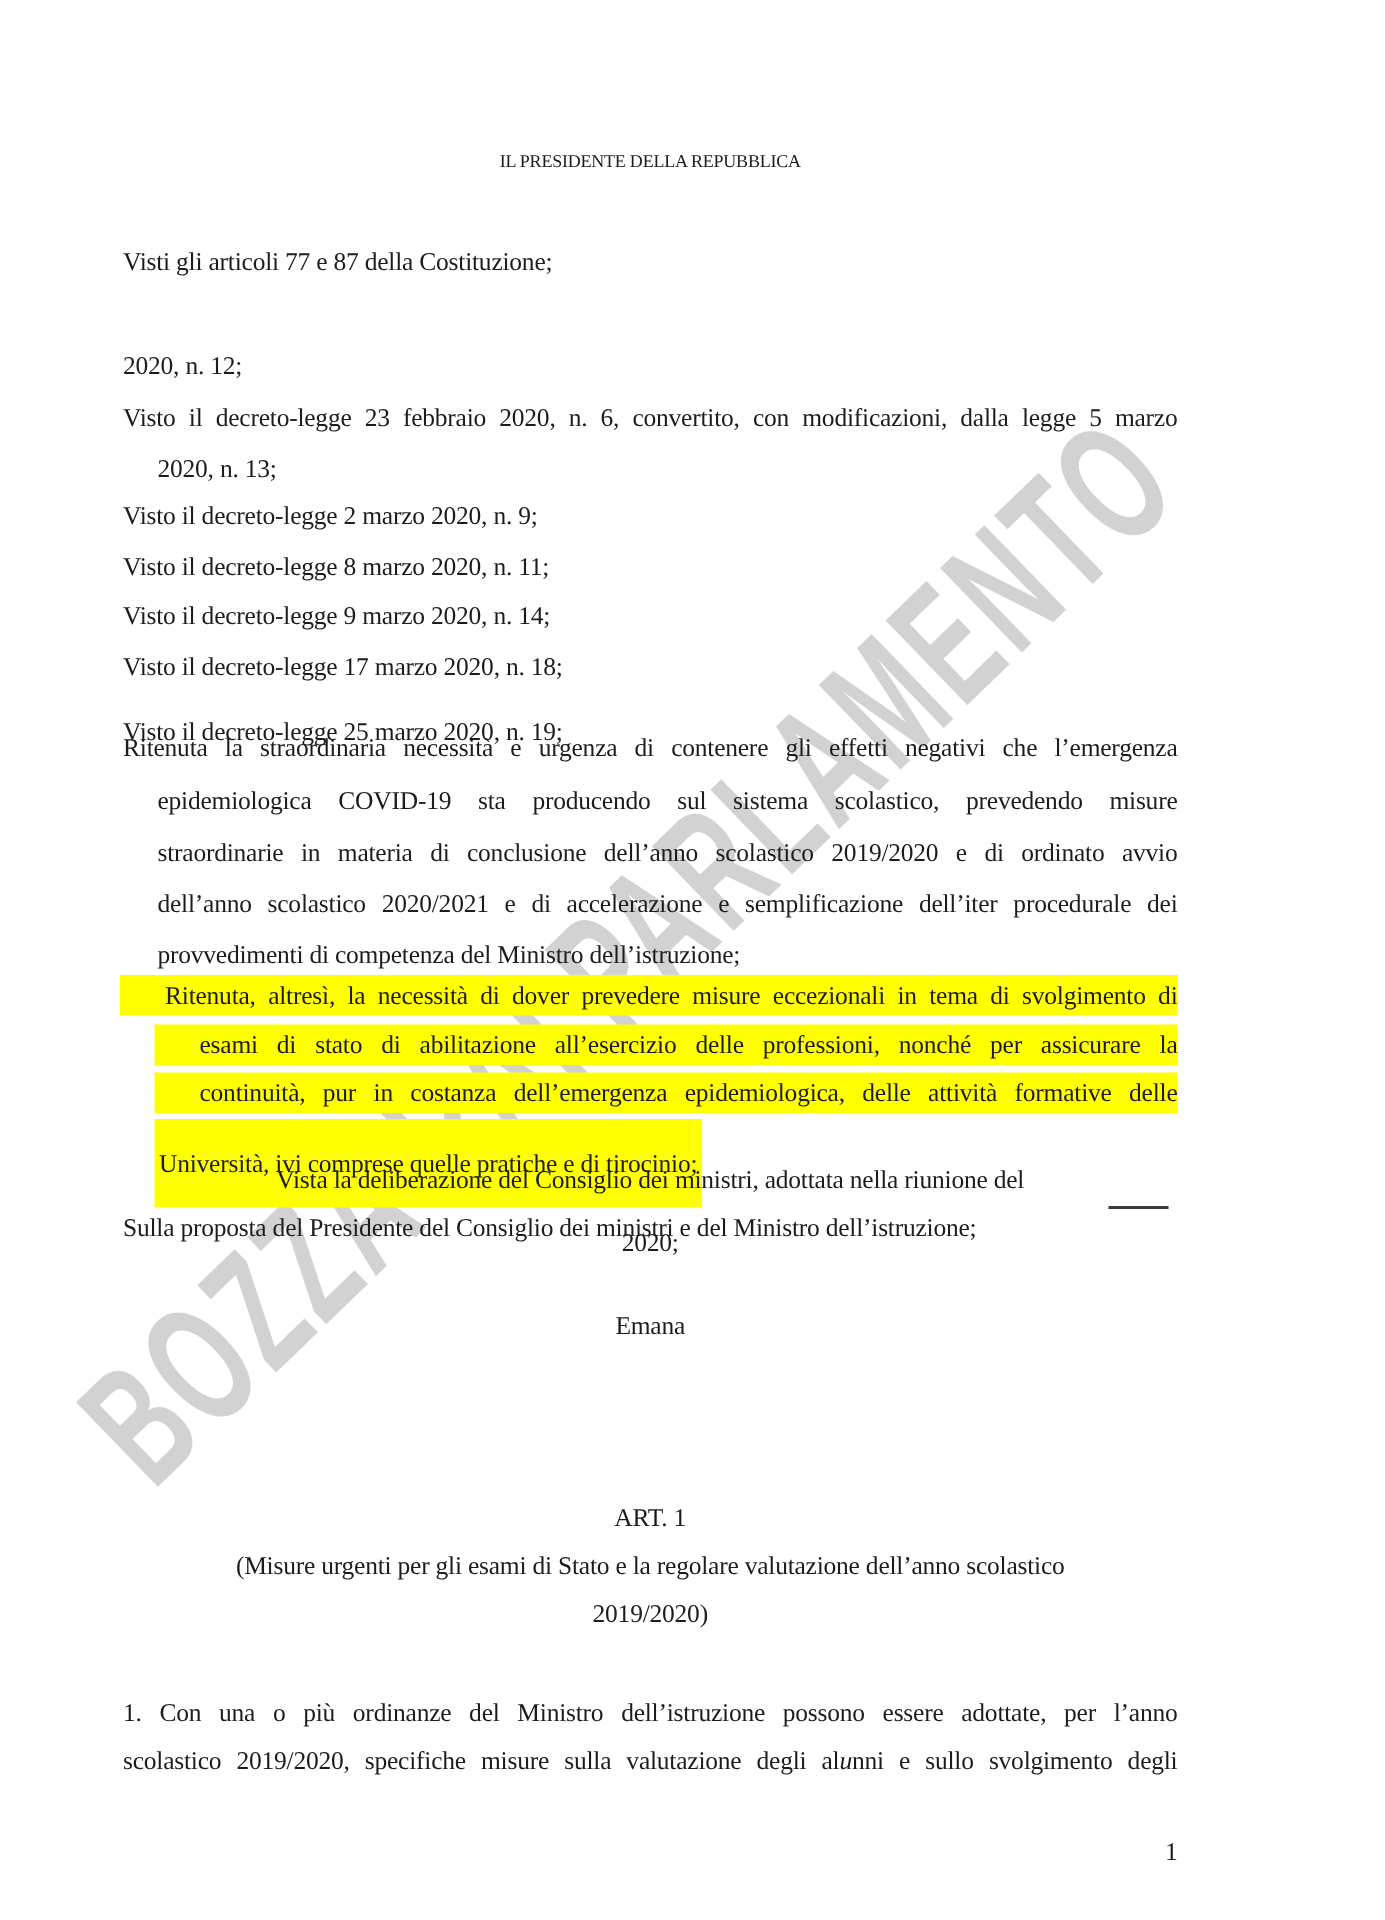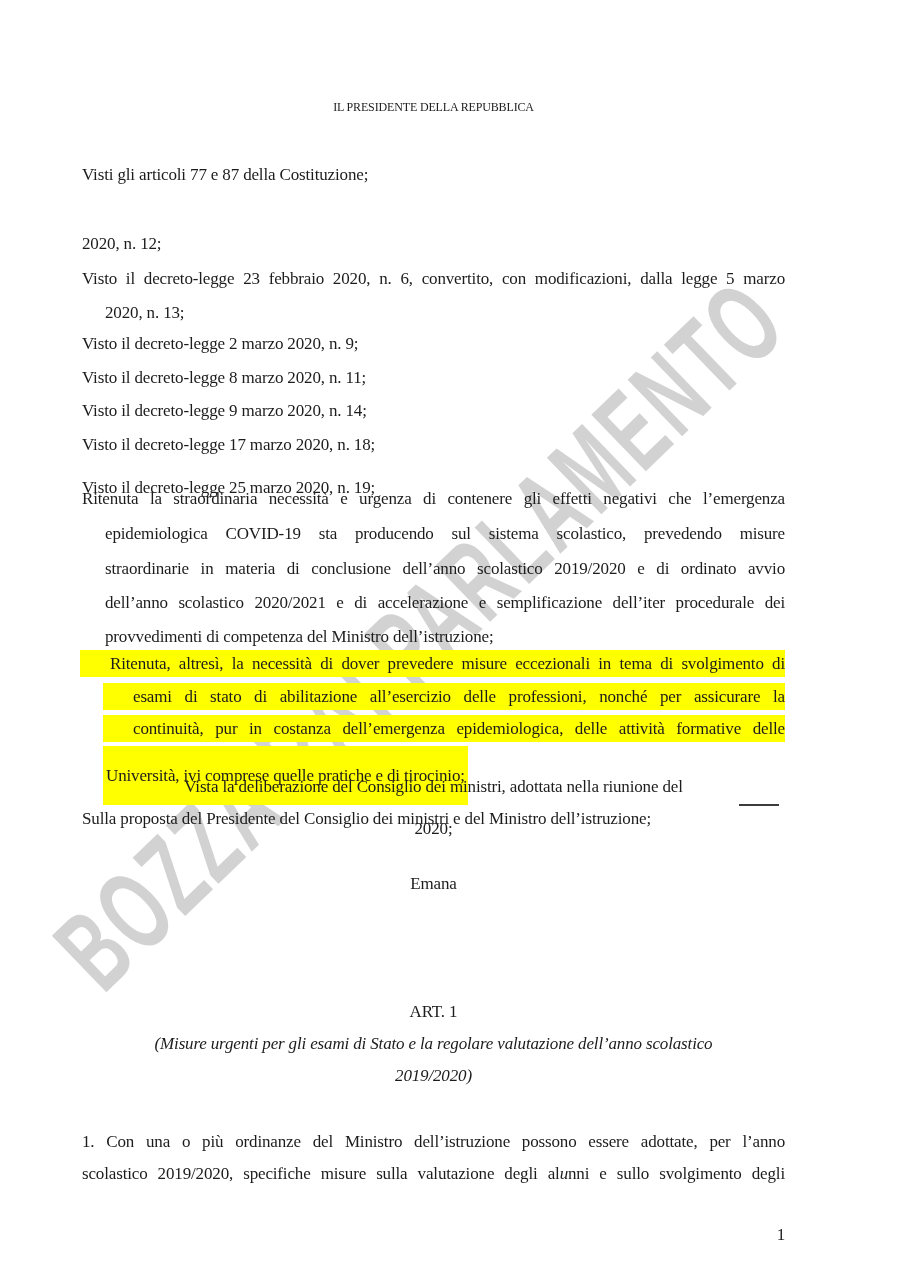--- a/index.html
+++ b/index.html
@@ -31,21 +31,21 @@
   .content{position:absolute;inset:0;z-index:1;}
   .line{
     position:absolute;
     left:82px;right:138px;
     height:34px;line-height:34px;
     white-space:normal;
   }
   .ind{left:105px;}
   .j{text-align:justify;text-align-last:justify;text-justify:inter-word;}
   .center{text-align:center;}
-  .italic{font-style:italic;}
+  .italic{}
   .title{font-size:12px;}
   .hl{
     position:absolute;
     right:138px;
     height:27px;line-height:27px;
     background:#ffff00;
     padding-left:30px;
   }
   .hl-fit{
     right:auto;

